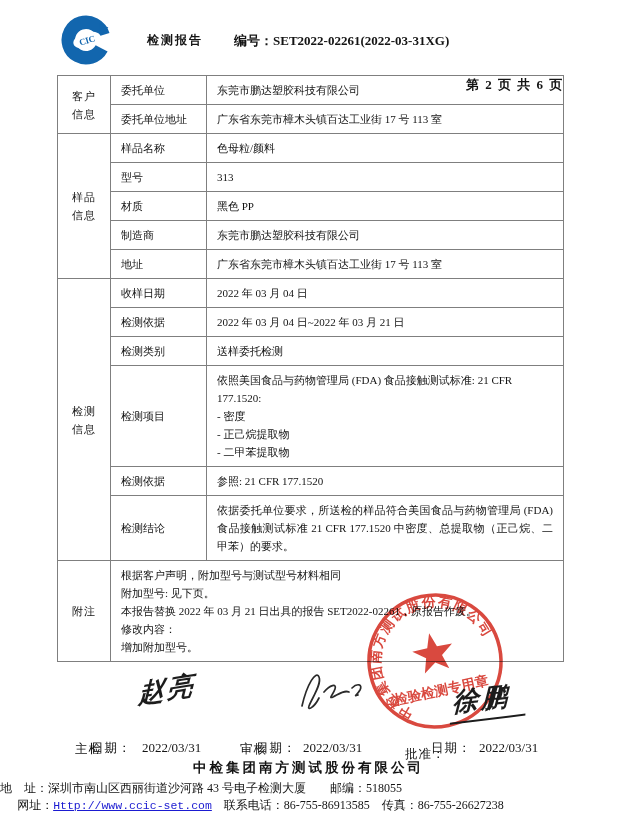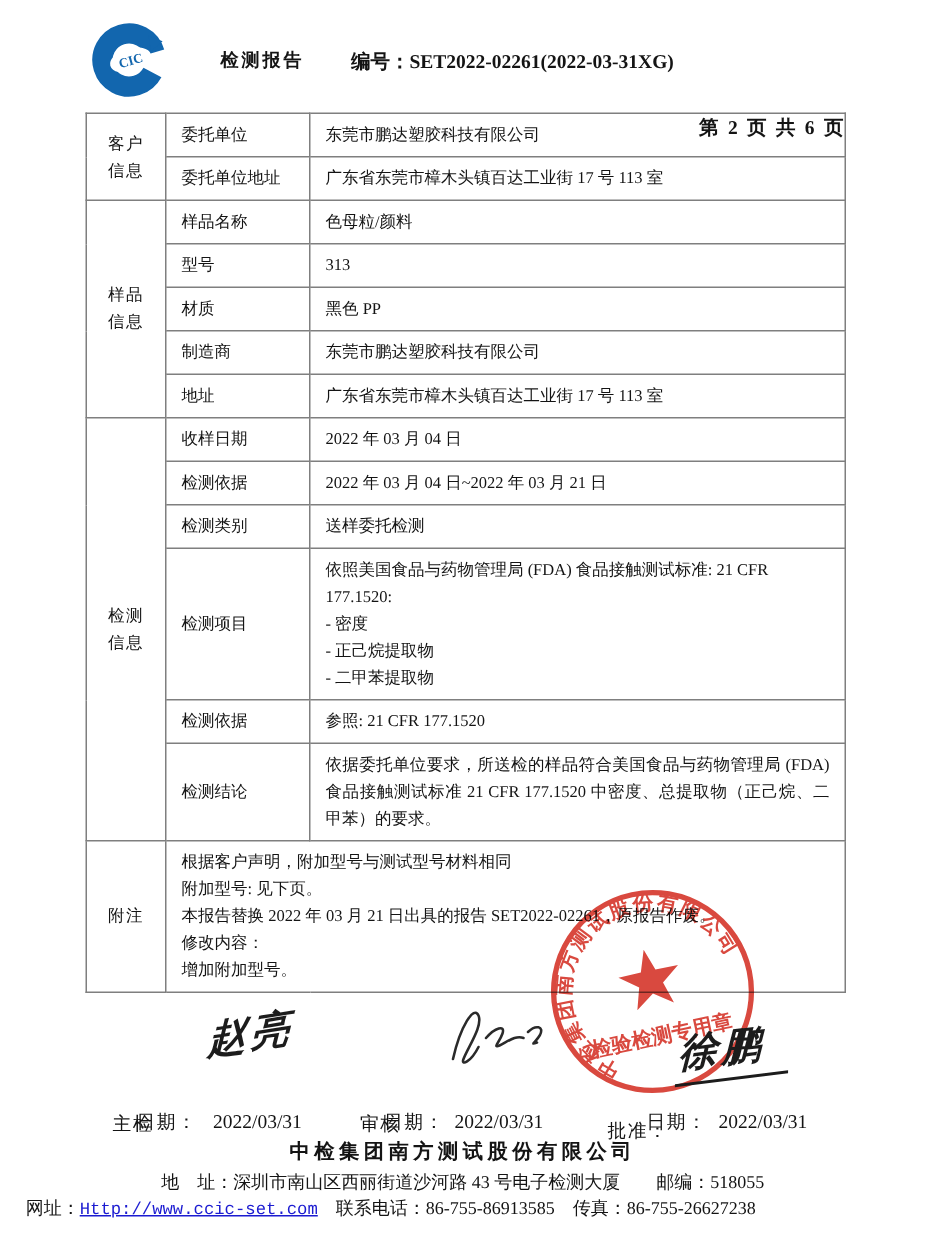--- a/index.html
+++ b/index.html
@@ -46,21 +46,21 @@
   .sig-inspector{left:138px;top:672px;transform:rotate(-9deg) skewX(-10deg);}
   .sig-approver{left:450px;top:681px;transform:rotate(-7deg) skewX(-8deg);
     border-bottom:2px solid #1c1c1c;padding:0 16px 2px 2px;z-index:6;}
   .sig-scribble{position:absolute;left:294px;top:664px;width:76px;height:50px;z-index:2;}
   .date-label{position:absolute;top:740px;font-size:12.5px;letter-spacing:1px;margin-left:16px;}
   .date-value{position:absolute;top:740px;font-size:13px;}
 
   
   .footer-company{position:absolute;left:0;top:759px;width:617px;text-align:center;
     font-size:13.5px;font-weight:bold;letter-spacing:3px;}
-  .footer-address{position:absolute;left:0;top:780px;width:617px;text-align:center;font-size:12px;}
+  .footer-address{position:absolute;left:0;top:780px;width:617px;text-align:left;font-size:12px;}
   .footer-contact{position:absolute;left:0;top:797px;width:521px;text-align:center;font-size:12px;}
   .footer-link{
     color:#1b1bd1;text-decoration:underline;
     font-family:"Liberation Mono","DejaVu Sans Mono",monospace;font-size:11.5px;
   }
 </style>
 </head>
 <body>
 
 <div>

